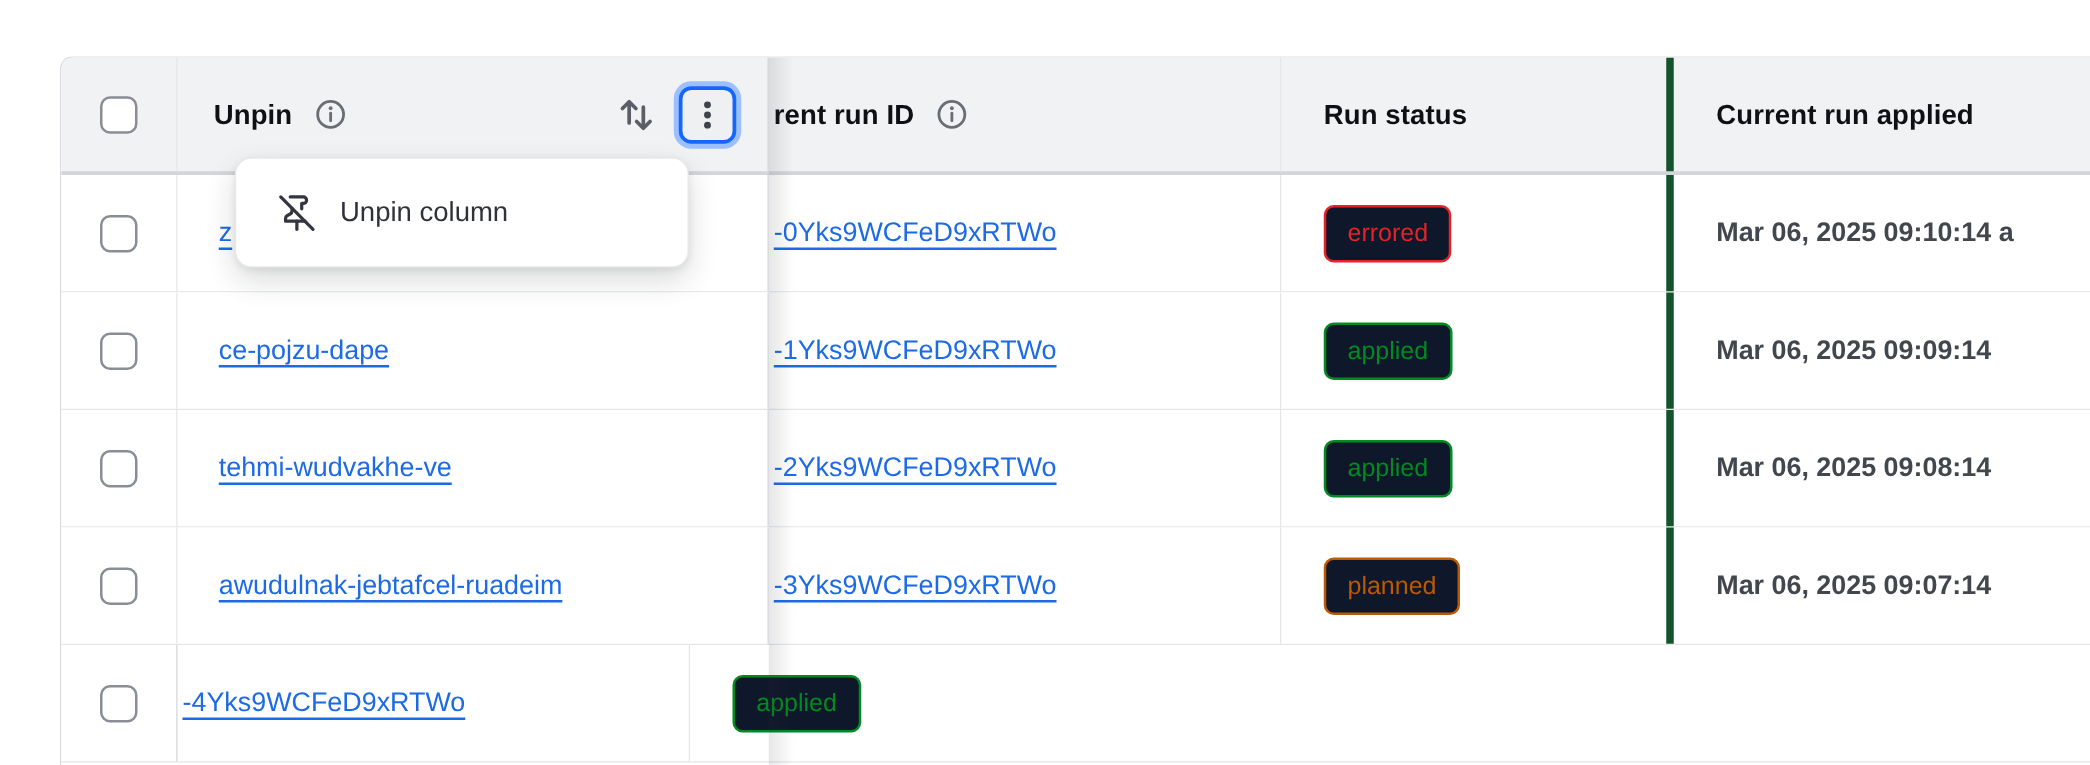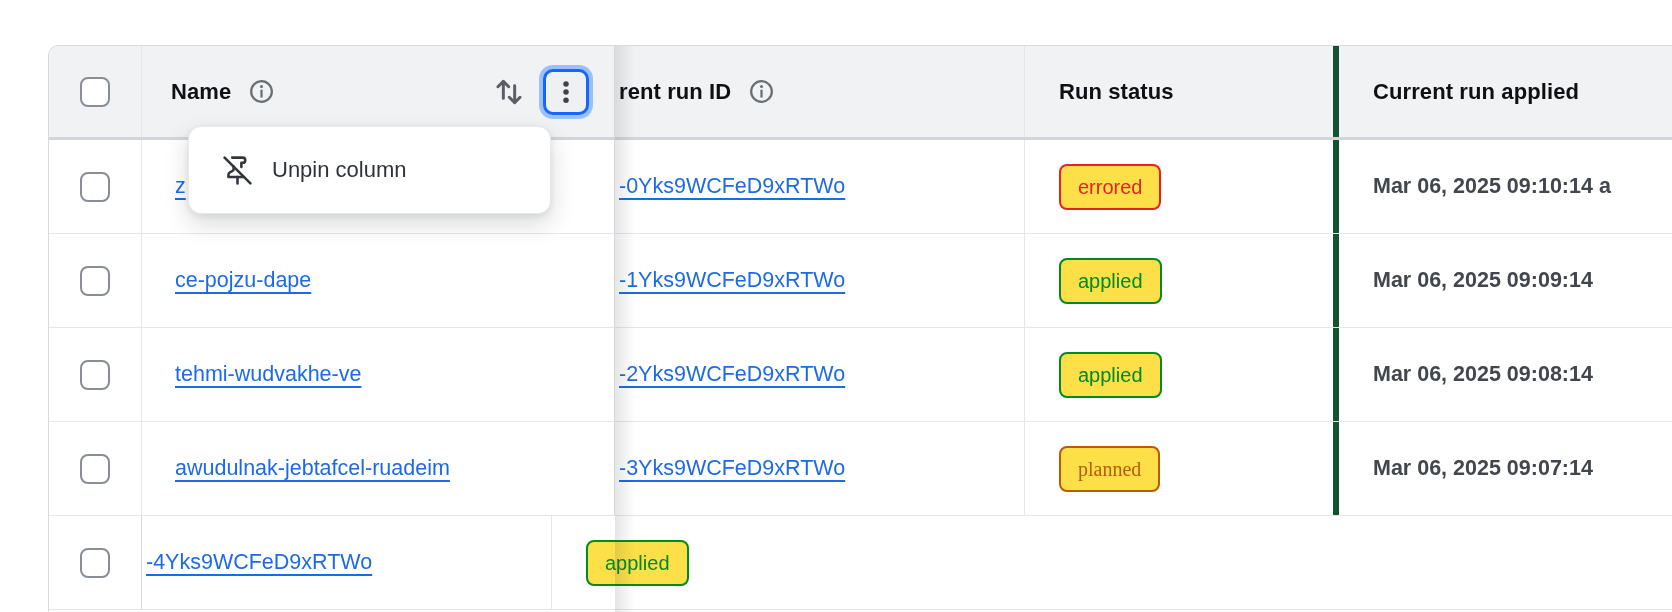--- a/index.html
+++ b/index.html
@@ -64,25 +64,25 @@
     appearance: none; -webkit-appearance: none;
     width: 30px; height: 30px;
     border: 2px solid #888d96; border-radius: 8px;
     background: #fff; cursor: pointer;
   }
   .badge {
     display: inline-flex; align-items: center;
     padding: 8px 17px;
     border: 2px solid currentColor; border-radius: 8px;
     font-size: 20px; line-height: 1.3; white-space: nowrap;
-    background: #fde047;
+    background: #0f172a;
   }
   .badge-errored { color: #e52228; }
   .badge-applied { color: #008a22; }
-  .badge-planned { color: #bb5a00; font-family: Liberation Serif, serif; }
+  .badge-planned { color: #bb5a00; }
   .ts { font-size: 21.5px; color: #42464d; white-space: nowrap; font-weight: bold; }
 
   
   .menu {
     position: absolute; left: 188px; top: 126px;
     width: 363px; height: 88px;
     background: #ffffff;
     border: 1px solid #e7e9ec;
     border-radius: 13px;
     box-shadow: 0 10px 24px rgba(20,24,30,0.16), 0 2px 6px rgba(20,24,30,0.08);
@@ -100,21 +100,21 @@
 </head>
 <body>
 
 <div class="table">
 
   <div class="row header">
     <div class="cell col-check">
       <input type="checkbox" class="checkbox" style="">
     </div>
     <div class="cell col-name">
-      <span class="hlabel">Name</span>
+      <span class="hlabel">Unpin</span>
       <span class="icon info">
         <svg width="27" height="27" viewBox="0 0 24 24" fill="none" stroke="#696d74" stroke-width="2">
           <circle cx="12" cy="12" r="9.2"></circle>
           <line x1="12" y1="11.2" x2="12" y2="16.6" stroke-linecap="round"></line>
           <circle cx="12" cy="7.6" r="1.35" fill="#696d74" stroke="none"></circle>
         </svg>
       </span>
       <span class="spacer"></span>
       <span class="icon sort">
         <svg width="34" height="34" viewBox="0 0 24 24" fill="none" stroke="#5b5e66" stroke-width="2.1" stroke-linecap="round" stroke-linejoin="round">

